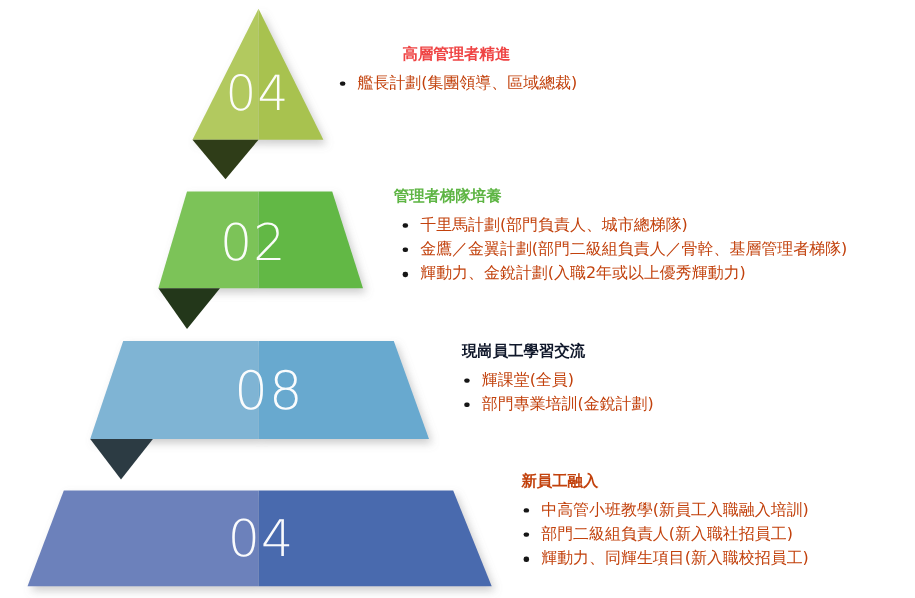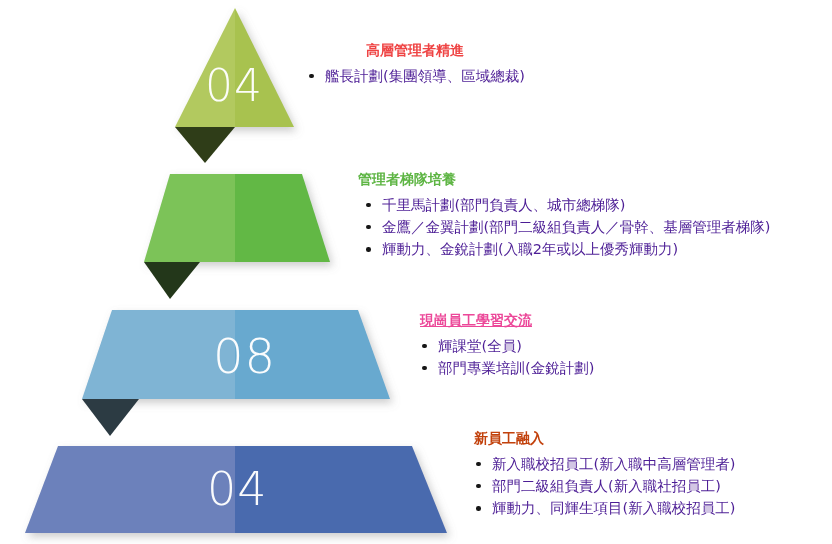--- a/index.html
+++ b/index.html
@@ -63,21 +63,21 @@
   .bullet-list {
     list-style: none;
     margin: 0;
     padding: 0;
   }
   .bullet-list li {
     position: relative;
     padding-left: 20px;
     font-size: 14.5px;
     line-height: 1.55;
-    color: #4c1d95;
+    color: #c2410c;
     white-space: nowrap;
   }
   .bullet-list li::before {
     content: "";
     position: absolute;
     left: 4px;
     top: 9px;
     width: 4.5px;
     height: 4.5px;
     border-radius: 50%;
@@ -125,49 +125,50 @@
     </g>
     <polygon points="82,399 139,399 110,436" fill="#2c3b43"></polygon>
 
     <g filter="url(#dropsh)">
       <polygon points="58,446 235,446 235,533 25,533" fill="#6c81bb"></polygon>
       <polygon points="235,446 412,446 447,533 235,533" fill="#4a6bae"></polygon>
     </g>
   </svg>
 
   <div class="tier-number" id="num-01">04</div>
+  <div class="tier-number" id="num-02">02</div>
   <div class="tier-number" id="num-03">08</div>
   <div class="tier-number" id="num-04">04</div>
 
   <div class="tier-text" id="text-01">
     <div class="tier-heading" style="color: #ef4444; text-align: center;">高層管理者精進</div>
     <ul class="bullet-list">
       <li>艦長計劃(集團領導、區域總裁)</li>
     </ul>
   </div>
 
   <div class="tier-text" id="text-02">
     <div class="tier-heading" style="color: rgb(94, 181, 68);">管理者梯隊培養</div>
     <ul class="bullet-list">
       <li>千里馬計劃(部門負責人、城市總梯隊)</li>
       <li>金鷹／金翼計劃(部門二級組負責人／骨幹、基層管理者梯隊)</li>
       <li>輝動力、金銳計劃(入職2年或以上優秀輝動力)</li>
     </ul>
   </div>
 
   <div class="tier-text" id="text-03">
-    <div class="tier-heading" style="color: #ec4899; text-decoration: underline;">現崗員工學習交流</div>
+    <div class="tier-heading" style="color: #0f172a;">現崗員工學習交流</div>
     <ul class="bullet-list">
       <li>輝課堂(全員)</li>
       <li>部門專業培訓(金銳計劃)</li>
     </ul>
   </div>
 
   <div class="tier-text" id="text-04">
     <div class="tier-heading" style="color: #c2410c;">新員工融入</div>
     <ul class="bullet-list">
-      <li>新入職校招員工(新入職中高層管理者)</li>
+      <li>中高管小班教學(新員工入職融入培訓)</li>
       <li>部門二級組負責人(新入職社招員工)</li>
       <li>輝動力、同輝生項目(新入職校招員工)</li>
     </ul>
   </div>
 
 </div>
 
 </body></html>

